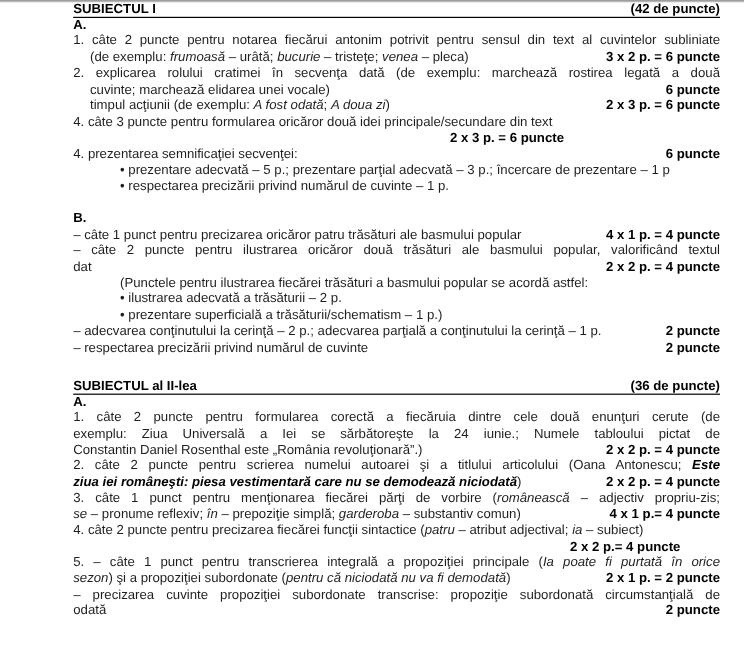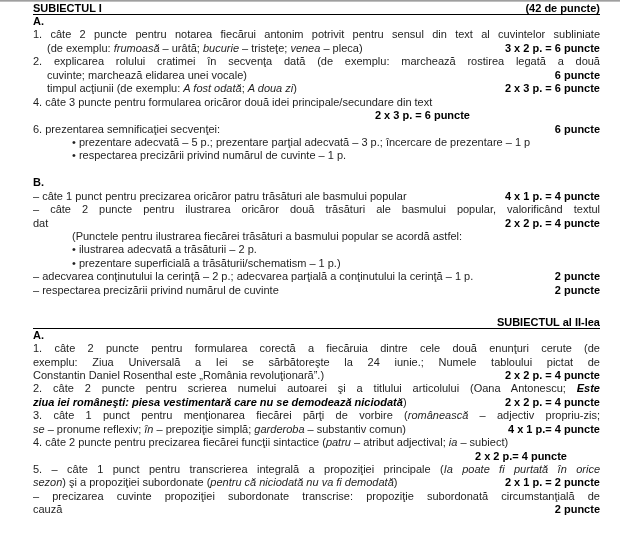--- a/index.html
+++ b/index.html
@@ -1,27 +1,27 @@
 <!DOCTYPE html>
 <html><head>
 <meta charset="utf-8">
 <style>
   html,body{margin:0;padding:0;}
   body{
     width:620px;height:539px;overflow:hidden;background:#ffffff;
     font-family:"Liberation Sans",sans-serif;font-size:11px;color:#1f1f1f;
   }
   .topbar{height:2px;background:linear-gradient(#8f8f8f,#cfcfcf);}
-  .page{padding:0 20px 6px 33px;}
+  .page{padding:0 20px 6px 33px;margin-left:28px;}
   .header{
     display:flex;justify-content:space-between;align-items:flex-end;
     font-weight:bold;color:#000;border-bottom:1.6px solid #000;
     line-height:12px;height:12px;overflow:hidden;
   }
-  .header.h2{margin-top:5px;flex-direction:column;}
+  .header.h2{margin-top:5px;}
   .line{line-height:13.45px;height:13.45px;overflow:hidden;}
   .blank{height:13.45px;}
   .just{text-align:justify;text-align-last:justify;}
   .rin1{text-align:right;padding-right:130px;}
   .rin2{text-align:right;padding-right:33px;}
   .row{display:flex;justify-content:space-between;align-items:baseline;}
   .row .ltext{white-space:pre;}
   .score{font-weight:bold;color:#000;white-space:pre;}
   .ind1{padding-left:14px;gap:44px;}
   .ind2{padding-left:39px;}
@@ -51,21 +51,21 @@
         <span class="ltext"><span class="s-n">cuvinte; marchează elidarea unei vocale)</span></span>
         <span class="score">6 puncte</span>
       </div>
       <div class="line ind1 row">
         <span class="ltext"><span class="s-n">timpul acţiunii (de exemplu: </span><span class="s-i">A fost odată</span><span class="s-n">; </span><span class="s-i">A doua zi</span><span class="s-n">)</span></span>
         <span class="score">2 x 3 p. = 6 puncte</span>
       </div>
       <div class="line"><span class="s-n">4. câte 3 puncte pentru formularea oricăror două idei principale/secundare din text</span></div>
       <div class="line rin1"><span class="s-b">2 x 3 p. = 6 puncte</span></div>
       <div class="line row">
-        <span class="ltext"><span class="s-n">6. prezentarea semnificaţiei secvenţei:</span></span>
+        <span class="ltext"><span class="s-n">4. prezentarea semnificaţiei secvenţei:</span></span>
         <span class="score">6 puncte</span>
       </div>
       <div class="line ind2"><span class="s-n">• prezentare adecvată – 5 p.; prezentare parţial adecvată – 3 p.; încercare de prezentare – 1 p</span></div>
       <div class="line ind2"><span class="s-n">• respectarea precizării privind numărul de cuvinte – 1 p.</span></div>
       <div class="blank"></div>
       <div class="line"><span class="s-b">B.</span></div>
       <div class="line row">
         <span class="ltext"><span class="s-n">– câte 1 punct pentru precizarea oricăror patru trăsături ale basmului popular</span></span>
         <span class="score">4 x 1 p. = 4 puncte</span>
       </div>
@@ -109,17 +109,17 @@
       </div>
       <div class="line"><span class="s-n">4. câte 2 puncte pentru precizarea fiecărei funcţii sintactice (</span><span class="s-i">patru</span><span class="s-n"> – atribut adjectival; </span><span class="s-i">ia</span><span class="s-n"> – subiect)</span></div>
       <div class="line rin2"><span class="s-b">2 x 2 p.= 4 puncte</span></div>
       <div class="line just"><span class="s-n">5. – câte 1 punct pentru transcrierea integrală a propoziţiei principale (</span><span class="s-i">Ia poate fi purtată în orice</span></div>
       <div class="line row">
         <span class="ltext"><span class="s-i">sezon</span><span class="s-n">) şi a propoziţiei subordonate (</span><span class="s-i">pentru că niciodată nu va fi demodată</span><span class="s-n">)</span></span>
         <span class="score">2 x 1 p. = 2 puncte</span>
       </div>
       <div class="line just"><span class="s-n">– precizarea cuvinte propoziţiei subordonate transcrise: propoziţie subordonată circumstanţială de</span></div>
       <div class="line row">
-        <span class="ltext"><span class="s-n">cauză</span></span>
+        <span class="ltext"><span class="s-n">odată</span></span>
         <span class="score">2 puncte</span>
       </div>
     </div>
 </div>
 
 </body></html>

